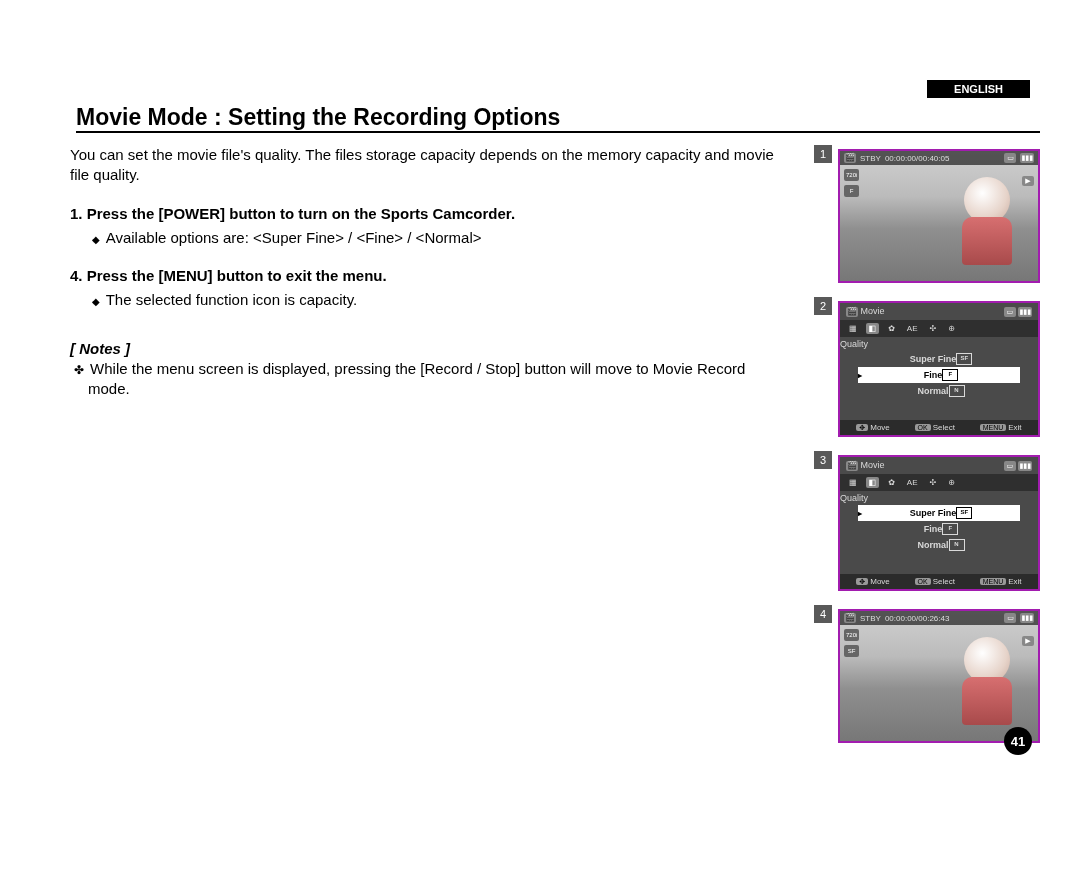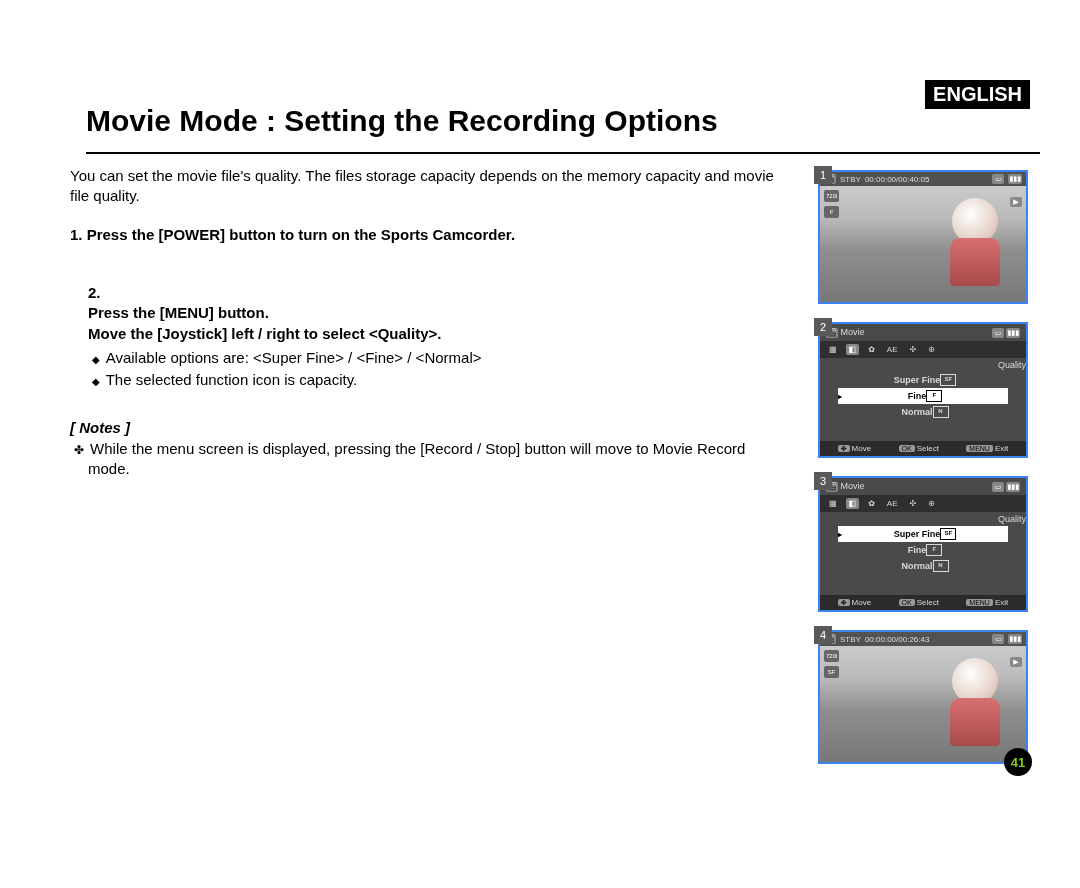--- a/index.html
+++ b/index.html
@@ -16,29 +16,29 @@
     padding: 80px 40px 40px 70px;
     position: relative;
   }
   .lang-badge {
     position: absolute;
     right: 50px;
     top: 80px;
     background: #000;
     color: #fff;
     font-weight: bold;
-    padding: 3px 8px;
-    font-size: 20px;
+    padding: 3px 27px;
+    font-size: 11px;
   }
   .main-title {
-    font-size: 30px;
+    font-size: 23px;
     font-weight: bold;
-    margin: 24px 0 0 16px;
+    margin: 24px 0 0 6px;
     border-bottom: 2px solid #000;
-    padding-bottom: 14px;
+    padding-bottom: 0;
   }
   .section-bar {
     background: #b5b5b5;
     font-style: italic;
     font-weight: bold;
     font-size: 20px;
     padding: 3px 8px;
     margin-top: 4px;
   }
   .content-row {
@@ -103,24 +103,25 @@
     background: #595959;
     color: #fff;
     font-size: 11px;
     display: flex;
     align-items: center;
     justify-content: center;
     z-index: 5;
   }
   .lcd {
     width: 206px;
-    border: 2px solid #3b82f6;
+    border: 2px solid #a21caf;
     background: #14b8a6;
     position: relative;
     overflow: hidden;
+    margin-left: 20px;
   }
   .photo {
     height: 130px;
     background: linear-gradient(#d0d0d0 0%, #bbb 35%, #8f8f8f 60%, #777 100%);
     position: relative;
   }
   .kid {
     position: absolute;
     right: 28px;
     top: 26px;
@@ -195,21 +196,21 @@
     background: #2f2f2f;
     padding: 3px 6px;
     font-size: 8px;
     display:flex;
     gap:6px;
     align-items:center;
   }
   .menu-tabs .tab { padding:1px 3px; border-radius:2px; }
   .menu-tabs .tab.active { background:#888; color:#fff; }
   .menu-heading {
-    text-align: right;
+    text-align: left;
     padding: 2px 0;
     font-size: 9px;
   }
   .menu-items {
     margin: 0 18px;
   }
   .menu-item {
     display: flex;
     justify-content: center;
     align-items: center;
@@ -245,21 +246,21 @@
   }
 
   
   .page-num {
     position: absolute;
     right: 48px;
     bottom: 28px;
     width: 28px;
     height: 28px;
     background: #000;
-    color: #84cc16;
+    color: #ffffff;
     border-radius: 50%;
     display: flex;
     align-items: center;
     justify-content: center;
     font-weight: bold;
     font-size: 13px;
   }
 </style>
 </head>
 <body>
@@ -272,28 +273,27 @@
 
   <div class="content-row">
     <div class="left-col">
       <div class="intro">You can set the movie file's quality. The files storage capacity depends on the memory capacity and movie file quality.</div>
 
       <div class="step">
         <span class="step-num">1.</span>
         <span class="step-title">Press the [POWER] button to turn on the Sports Camcorder.</span>
       </div>
 
-      <div class="step" style="white-space:pre-line">
-        <span class="step-num">2.</span>
-        <span class="step-title">Press the [MENU] button.
-Move the [Joystick] left / right to select &lt;Quality&gt;.</span>
-      </div>
 
       <div class="sub diamond">Available options are: &lt;Super Fine&gt; / &lt;Fine&gt; / &lt;Normal&gt;</div>
 
+      <div class="step">
+        <span class="step-num">4.</span>
+        <span class="step-title">Press the [MENU] button to exit the menu.</span>
+      </div>
       <div class="sub diamond">The selected function icon is capacity.</div>
 
       <div class="notes">[ Notes ]</div>
       <div class="note-line cross">While the menu screen is displayed, pressing the [Record / Stop] button will move to Movie Record mode.</div>
     </div>
 
     <div class="right-col">
 
       <div class="shot">
         <div class="shot-num">1</div>

